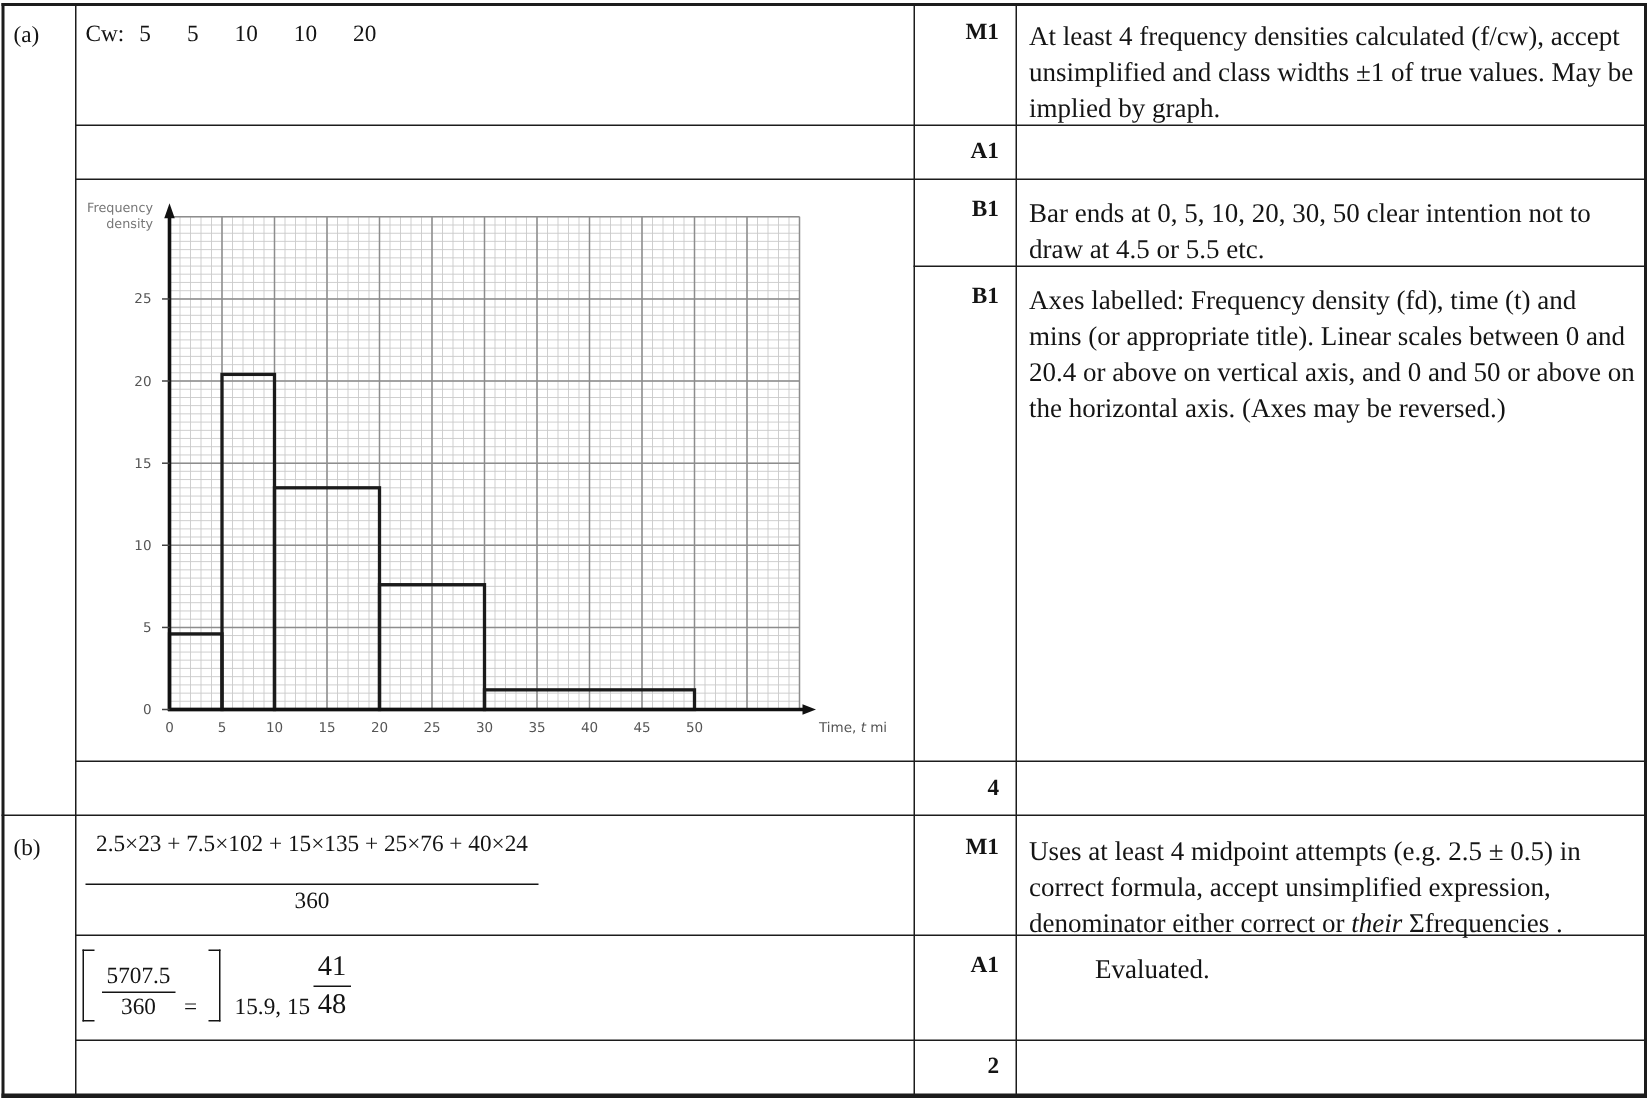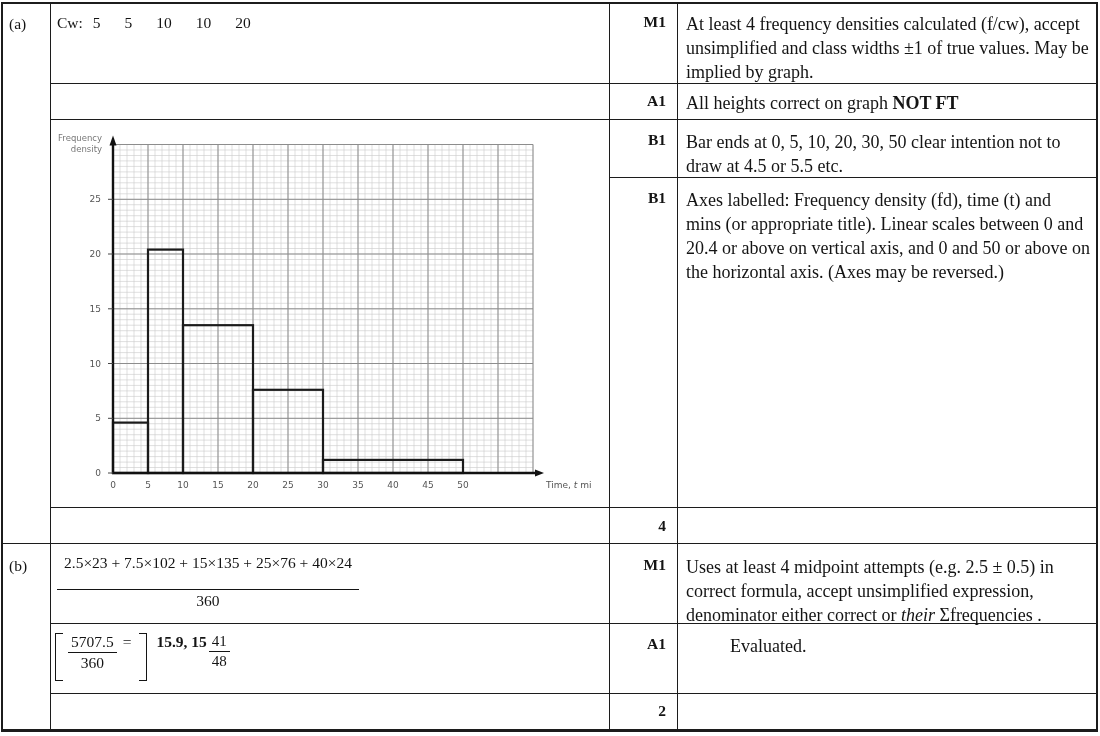--- a/index.html
+++ b/index.html
@@ -21,30 +21,30 @@
   .desc-cell .run-b{font-weight:bold;}
   .desc-cell .run-i{font-style:italic;}
   .vals span{margin-right:24px;}
   .vals.tight span{margin-right:20px;}
   .prefix{margin-right:10px;}
   
   .frac-block{position:absolute;display:inline-block;text-align:center;}
   .frac-num{border-bottom:1.5px solid #141414;padding:0 7px 17px 7px;}
   .frac-den{padding-top:2px;}
   
-  .bracket-row{position:absolute;display:flex;align-items:flex-start;}
+  .bracket-row{position:absolute;display:flex;align-items:flex-end;}
   .brk{display:inline-block;width:8px;height:48px;box-sizing:border-box;}
   .lbrk{border-left:1.8px solid #141414;border-top:1.8px solid #141414;border-bottom:1.8px solid #141414;margin-right:5px;}
   .rbrk{border-right:1.8px solid #141414;border-top:1.8px solid #141414;border-bottom:1.8px solid #141414;margin-left:5px;}
   .small-frac{display:inline-flex;flex-direction:column;text-align:center;line-height:1.15;}
   .sf-num{border-bottom:1.4px solid #141414;padding:0 3px 1px 3px;}
   .sf-den{padding-top:1px;}
   .eq{margin:0 3px 0 6px;}
-  .res-val{margin-left:9px;margin-right:2px;font-weight:bold;}
-  .mixed{font-size:15px;}
+  .res-val{margin-left:9px;margin-right:2px;}
+  .mixed{font-size:19px;}
   
   .tick{font-family:"DejaVu Sans","Liberation Sans",sans-serif;font-size:9px;fill:#555;}
   .axlab{font-family:"DejaVu Sans","Liberation Sans",sans-serif;font-size:8.5px;fill:#777;}
   .axlab2{font-family:"DejaVu Sans","Liberation Sans",sans-serif;font-size:9px;fill:#555;}
 </style>
 </head>
 <body>
 
 <div class="page">
 
@@ -270,21 +270,20 @@
     </span>
   </div>
 
   <div class="mark-cell" style="top:12px;">M1</div>
   <div class="mark-cell" style="top:91px;">A1</div>
   <div class="mark-cell" style="top:130px;">B1</div>
   <div class="mark-cell" style="top:188px;">B1</div>
   <div class="mark-cell" style="top:516px;">4</div>
 
   <div class="desc-cell" style="top:12px;"><span>At least 4 frequency densities calculated (f/cw), accept unsimplified and class widths ±1 of true values. May be implied by graph.</span></div>
-  <div class="desc-cell" style="top:91px;"><span>All heights correct on graph </span><span class="run-b">NOT FT</span></div>
   <div class="desc-cell" style="top:130px;"><span>Bar ends at 0, 5, 10, 20, 30, 50 clear intention not to draw at 4.5 or 5.5 etc.</span></div>
   <div class="desc-cell" style="top:188px;"><span>Axes labelled: Frequency density (fd), time (t) and mins (or appropriate title). Linear scales between 0 and 20.4 or above on vertical axis, and 0 and 50 or above on the horizontal axis. (Axes may be reversed.)</span></div>
 
   <div class="mark-cell" style="top:555px;">M1</div>
   <div class="mark-cell" style="top:634px;">A1</div>
   <div class="mark-cell" style="top:701px;">2</div>
 
   <div class="desc-cell" style="top:555px;"><span>Uses at least 4 midpoint attempts (e.g. 2.5 ± 0.5) in correct formula, accept unsimplified expression, denominator either correct or </span><span class="run-i">their</span><span> Σfrequencies .</span></div>
   <div class="desc-cell" style="top:634px;margin-left:44px;"><span>Evaluated.</span></div>
 

